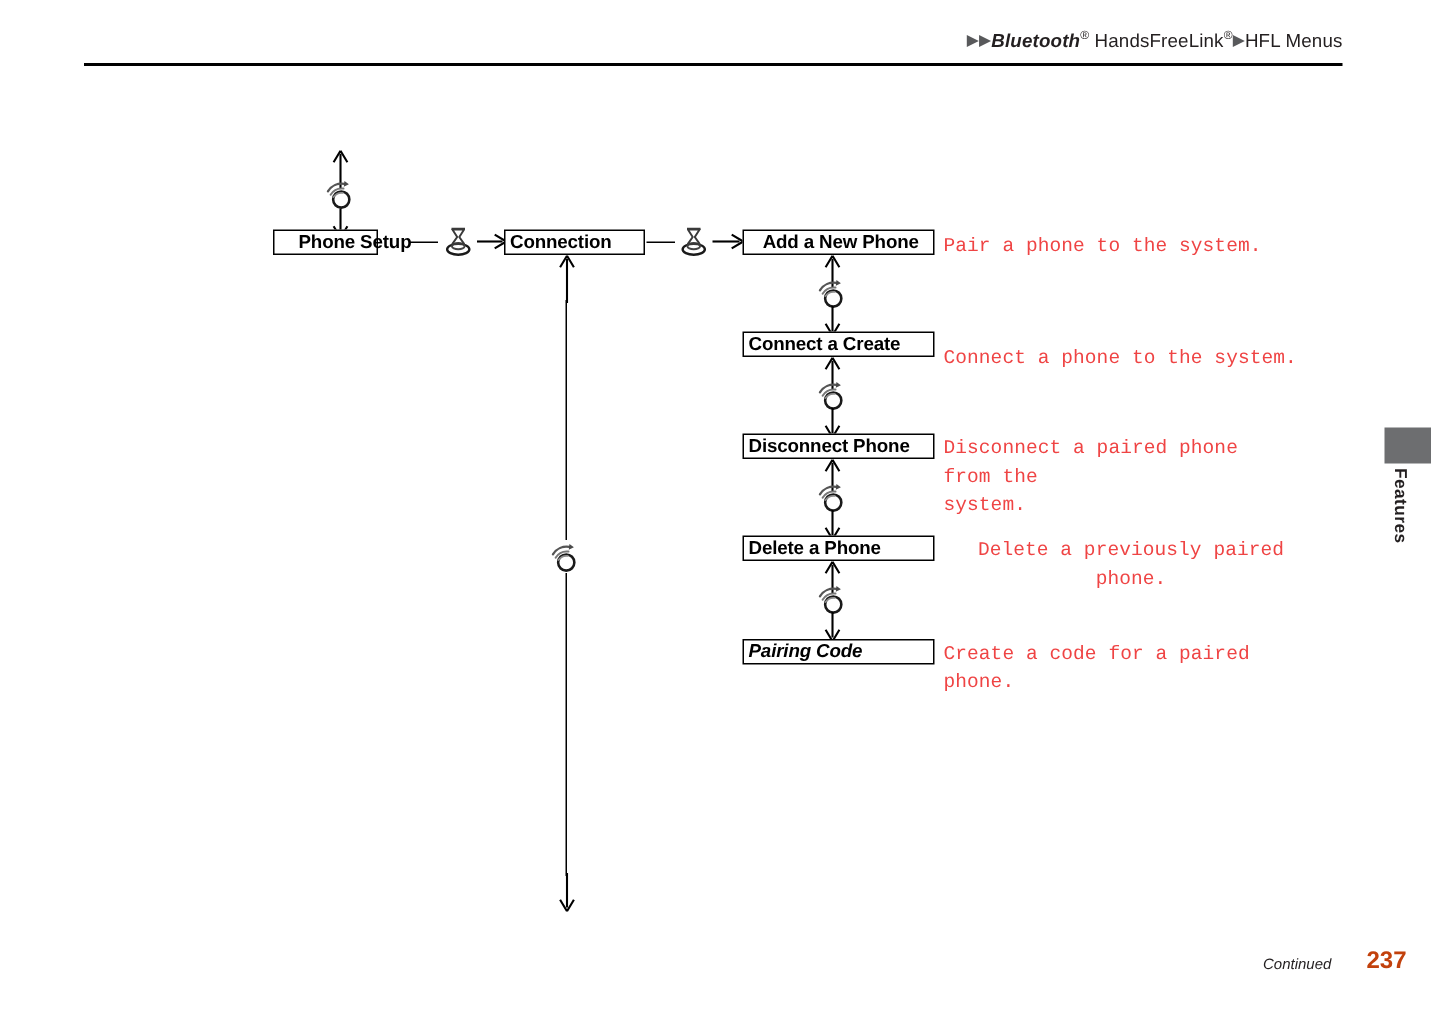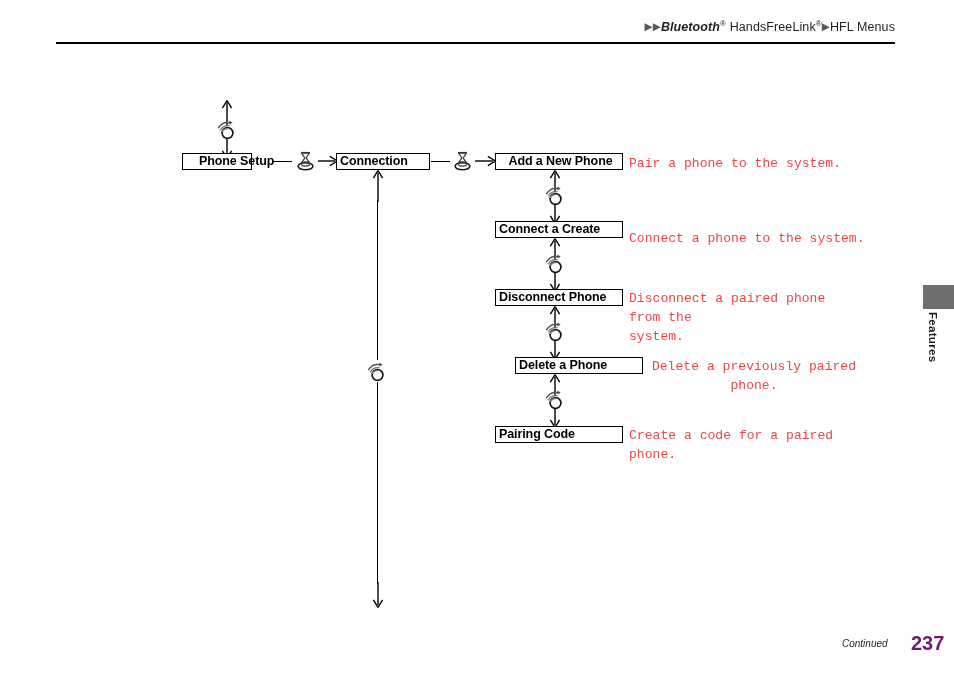--- a/index.html
+++ b/index.html
@@ -79,23 +79,23 @@
     left: 842px;
     top: 638px;
     font-size: 10px;
     font-style: italic;
     color: #231f20;
   }
   #footer-pageno {
     position: absolute;
     left: 911px;
     top: 632px;
-    font-size: 20px;
+    font-size: 16px;
     font-weight: bold;
-    color: #701a75;
+    color: #c2410c;
   }
 
   
   .flow-box {
     position: absolute;
     box-sizing: border-box;
     border: 1.6px solid #000;
     background: #fff;
     height: 17px;
     font-size: 12.5px;
@@ -282,37 +282,37 @@
       <path d="M4.4 10.8 C6.4 7.6 9.7 6.3 13.0 6.7" fill="none" stroke="#777" stroke-width="1.3" stroke-linecap="round"></path>
       <path d="M6.3 12.4 C7.8 10.2 10.2 9.3 12.5 9.6" fill="none" stroke="#8b8b8b" stroke-width="1.2" stroke-linecap="round"></path>
       <path d="M13.6 1.6 L16.6 3.8 L13.2 5.5 Z" fill="#4a4a4a"></path>
     </svg>
   </div>
   <svg class="arrow-d" style="left:547px; top:340px;" width="16" height="20" viewBox="0 0 16 20">
     <line x1="8" y1="0" x2="8" y2="17" stroke="#000" stroke-width="1.4"></line>
     <path d="M8 19.5 L3.4 11.8 M8 19.5 L12.6 11.8" stroke="#000" stroke-width="1.4" fill="none"></path>
   </svg>
 
-  <div class="flow-box" style="left:495px; top:357px; width:128px;margin-left:20px;">Delete a Phone</div>
+  <div class="flow-box" style="left:495px; top:357px; width:128px;">Delete a Phone</div>
   <div class="desc" style="left:629px; top:357px; width:250px;text-align:center;">Delete a previously paired phone.</div>
 
   <svg class="arrow-u" style="left:547px; top:374px;" width="16" height="22" viewBox="0 0 16 22">
     <line x1="8" y1="22" x2="8" y2="2.5" stroke="#000" stroke-width="1.4"></line>
     <path d="M8 0.5 L3.4 8.2 M8 0.5 L12.6 8.2" stroke="#000" stroke-width="1.4" fill="none"></path>
   </svg>
   <div class="icon-wrap" style="left:544px; top:389px;">
     <svg width="23" height="22" viewBox="0 0 23 22">
       <circle cx="11.5" cy="14" r="5.4" fill="none" stroke="#1a1a1a" stroke-width="1.7"></circle>
       <path d="M2.6 8.6 C5.0 4.6 9.4 2.9 13.6 3.6" fill="none" stroke="#555" stroke-width="1.5" stroke-linecap="round"></path>
       <path d="M4.4 10.8 C6.4 7.6 9.7 6.3 13.0 6.7" fill="none" stroke="#777" stroke-width="1.3" stroke-linecap="round"></path>
       <path d="M6.3 12.4 C7.8 10.2 10.2 9.3 12.5 9.6" fill="none" stroke="#8b8b8b" stroke-width="1.2" stroke-linecap="round"></path>
       <path d="M13.6 1.6 L16.6 3.8 L13.2 5.5 Z" fill="#4a4a4a"></path>
     </svg>
   </div>
   <svg class="arrow-d" style="left:547px; top:408px;" width="16" height="20" viewBox="0 0 16 20">
     <line x1="8" y1="0" x2="8" y2="17" stroke="#000" stroke-width="1.4"></line>
     <path d="M8 19.5 L3.4 11.8 M8 19.5 L12.6 11.8" stroke="#000" stroke-width="1.4" fill="none"></path>
   </svg>
 
-  <div class="flow-box" style="left:495px; top:426px; width:128px;">Pairing Code</div>
+  <div class="flow-box" style="left:495px; top:426px; width:128px;font-style:italic;">Pairing Code</div>
   <div class="desc" style="left:629px; top:426px; width:250px;">Create a code for a paired phone.</div>
 
 </div>
 
 </body></html>

